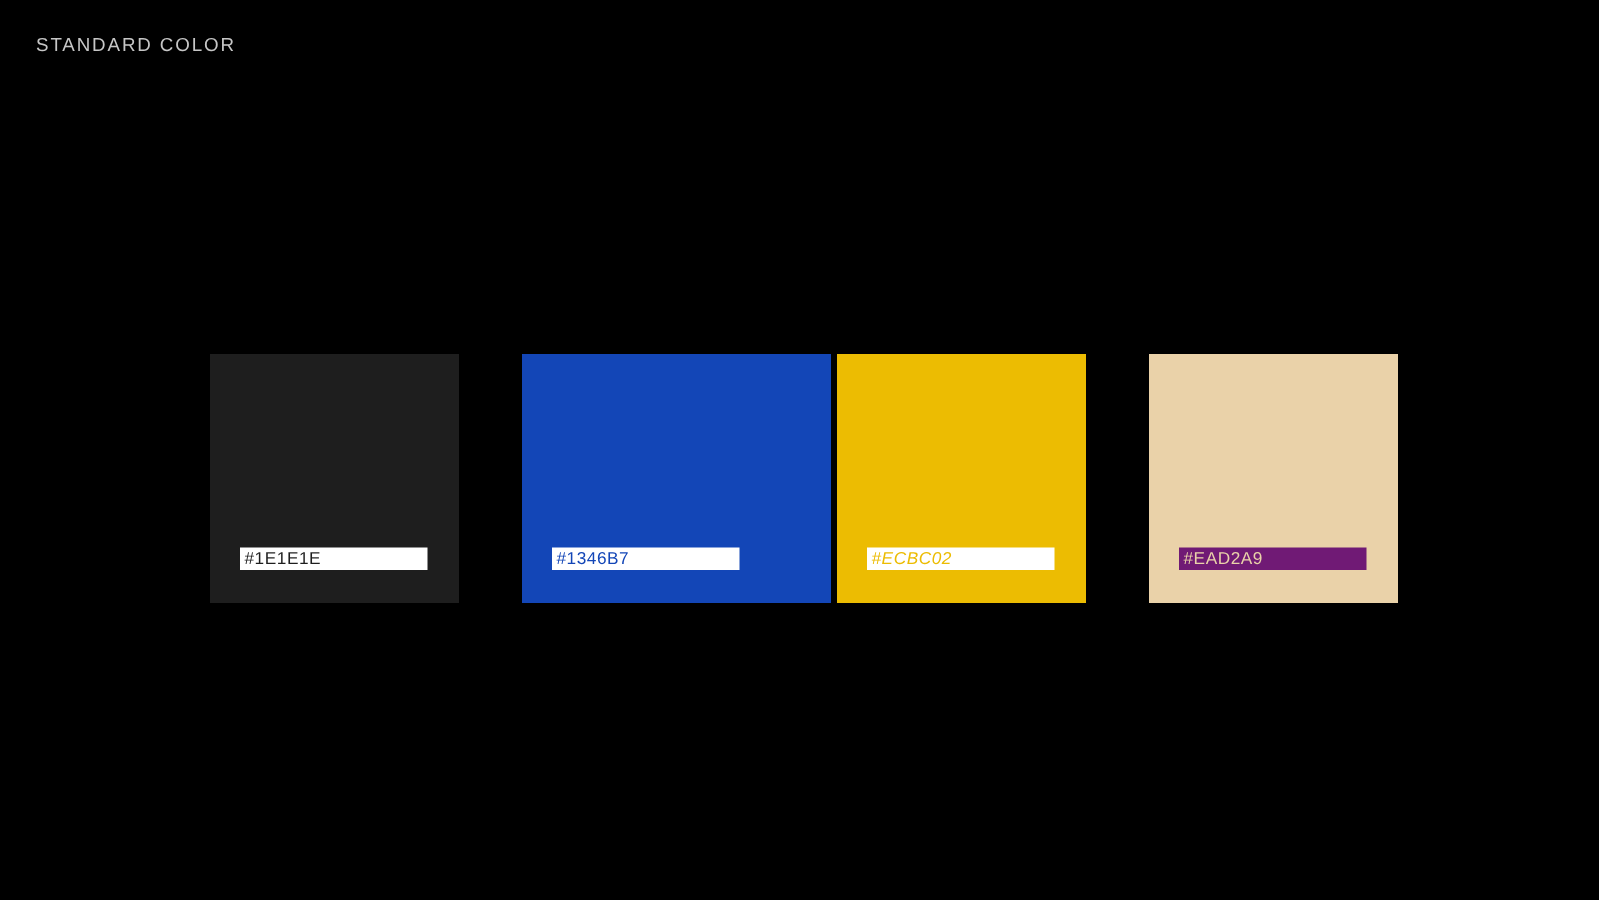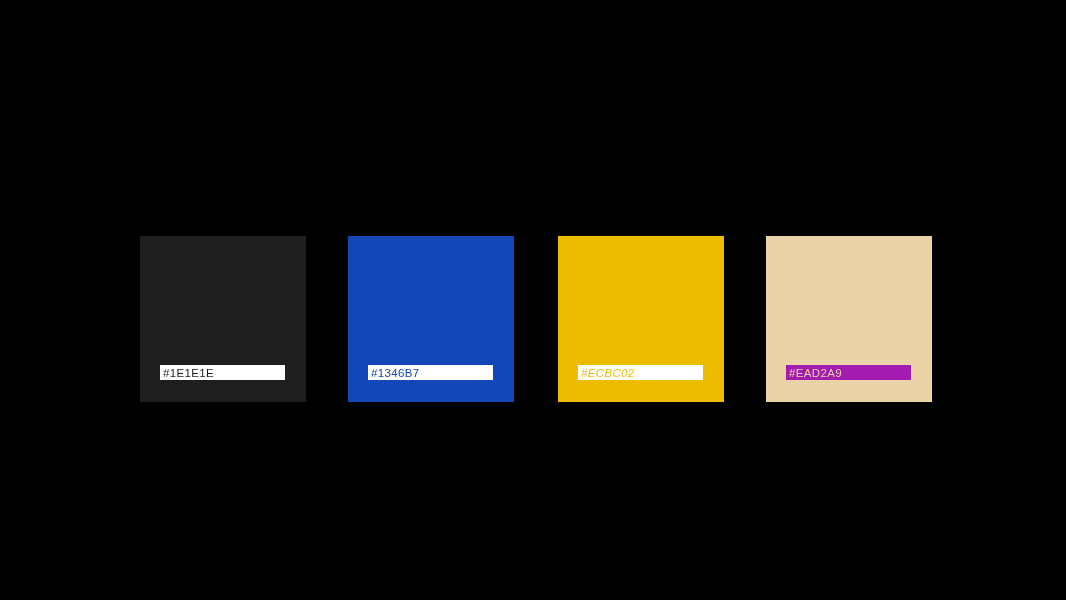--- a/index.html
+++ b/index.html
@@ -51,21 +51,21 @@
     width: 800px;
     height: 166px;
   }
   .swatch {
     position: absolute;
     top: 0;
     width: 166px;
     height: 166px;
   }
   .swatch:nth-of-type(1) { left: 0px; }
-  .swatch:nth-of-type(2) { left: 208px; }
+  .swatch:nth-of-type(2) { left: 208px; padding-left: 40px; }
   .swatch:nth-of-type(3) { left: 418px; }
   .swatch:nth-of-type(4) { left: 626px; }
 
   
   .swatch-label {
     position: absolute;
     left: 20px;
     top: 129px;
     width: 125px;
     height: 15px;
@@ -82,20 +82,21 @@
     line-height: 12px;
     letter-spacing: 0.35px;
     white-space: nowrap;
     font-family: "Liberation Sans", "DejaVu Sans", sans-serif;
   }
 </style>
 </head>
 <body style="background: rgb(0, 0, 0);">
 
 <div id="header">
+  <div class="title" style="color: rgb(198, 198, 198);">STANDARD COLOR</div>
 </div>
 
 <div id="swatch-row">
 
   <div class="swatch" style="background: rgb(30, 30, 30);">
     <div class="swatch-label" style="background: rgb(255, 255, 255);">
       <span class="hex" style="color: rgb(30, 30, 30);">#1E1E1E</span>
     </div>
   </div>
 
@@ -105,18 +106,18 @@
     </div>
   </div>
 
   <div class="swatch" style="background: rgb(236, 188, 2);">
     <div class="swatch-label" style="background: rgb(255, 255, 255); font-style: italic;">
       <span class="hex" style="color: rgb(236, 188, 2);">#ECBC02</span>
     </div>
   </div>
 
   <div class="swatch" style="background: rgb(234, 210, 169);">
-    <div class="swatch-label" style="background: #a21caf; text-align: right;">
+    <div class="swatch-label" style="background: #701a75; text-align: right;">
       <span class="hex" style="color: rgb(234, 210, 169);">#EAD2A9</span>
     </div>
   </div>
 
 </div>
 
 </body></html>

